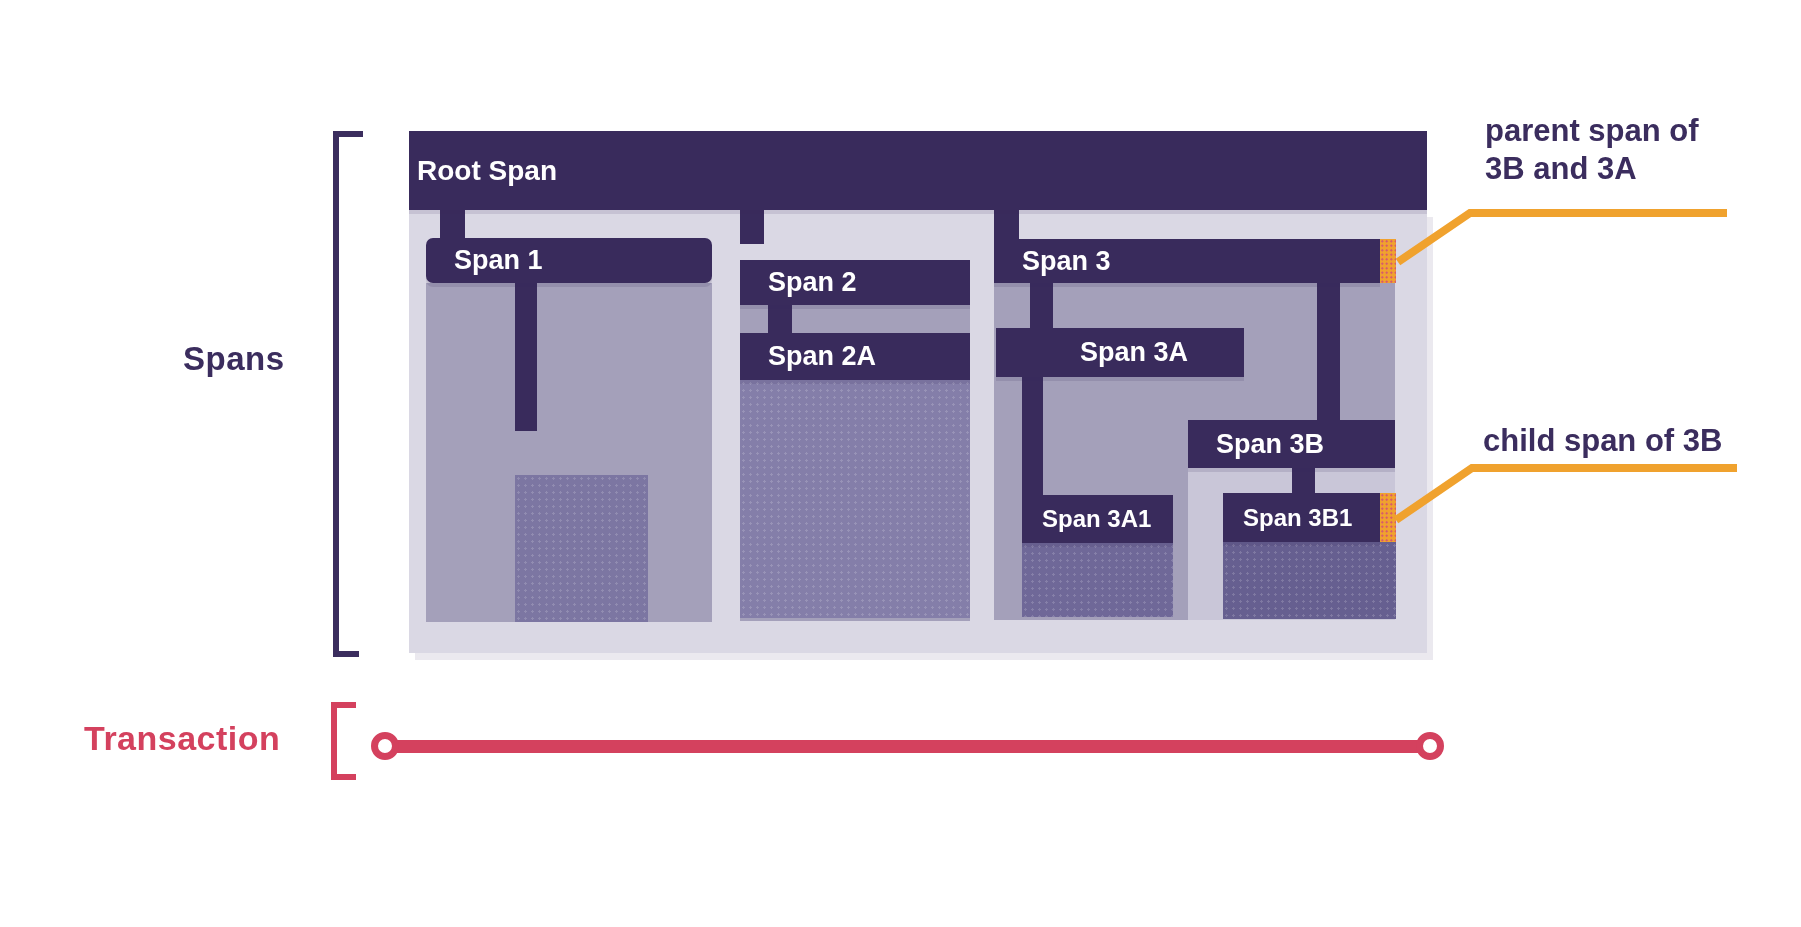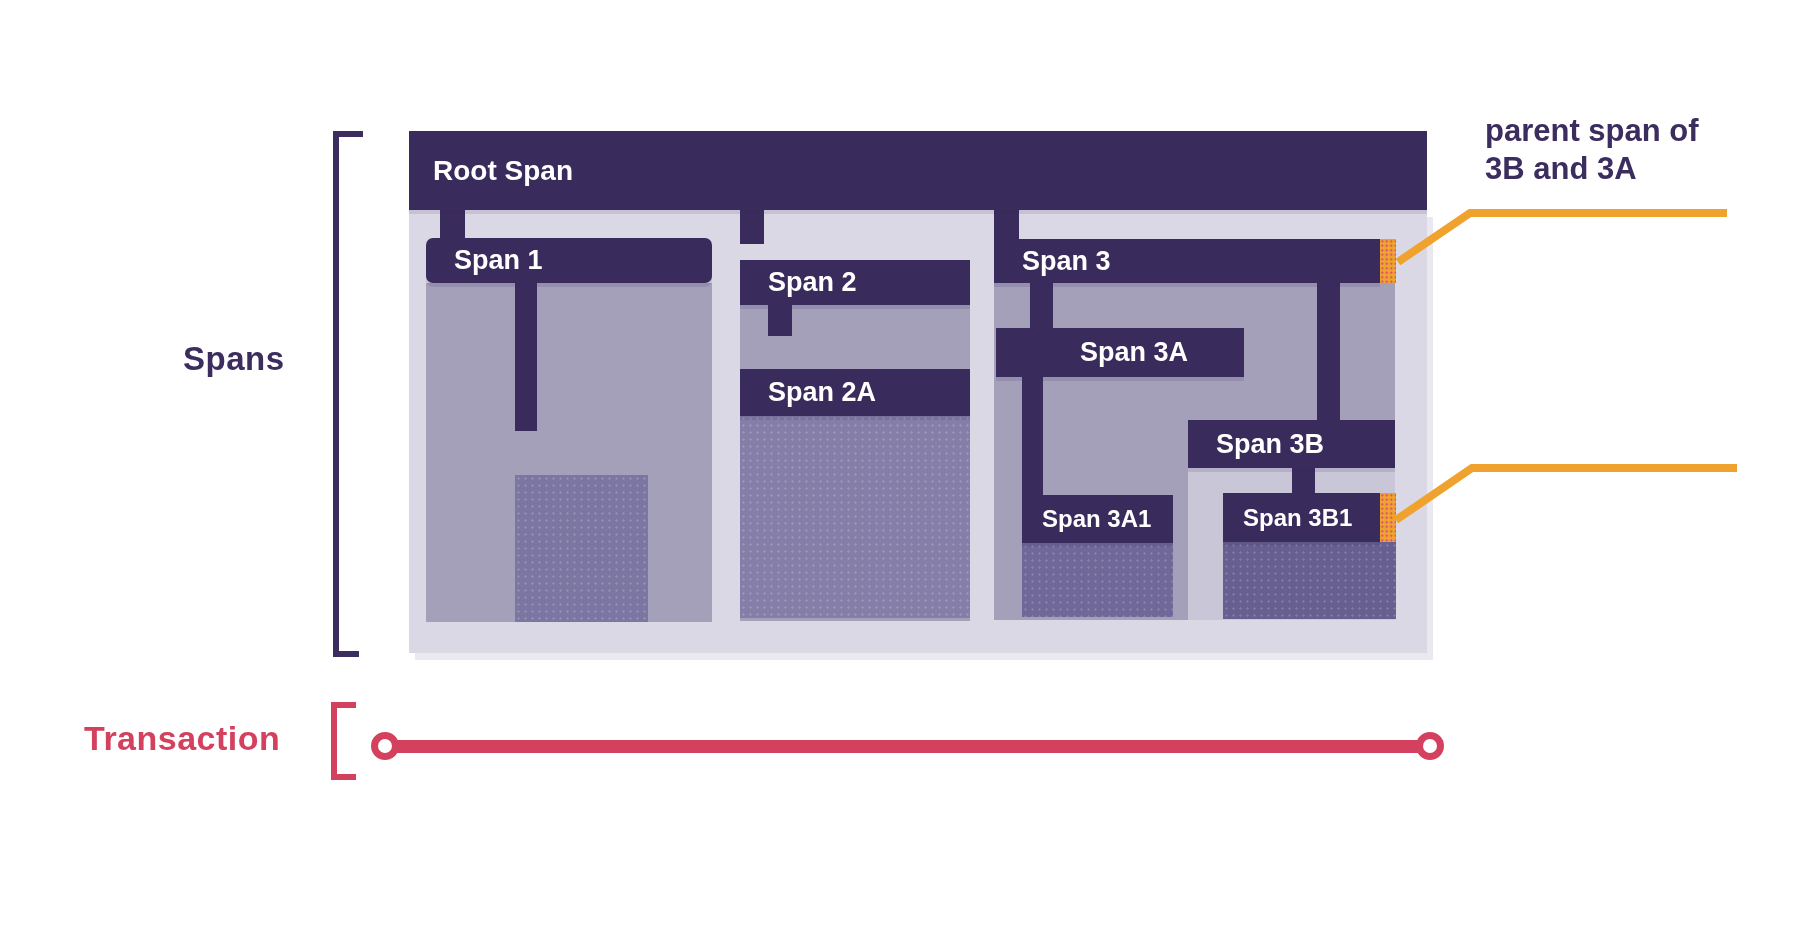--- a/index.html
+++ b/index.html
@@ -116,32 +116,32 @@
   <div class="abs connector" style="left:740px; top:208px; width:24px; height:36px;"></div>
   <div class="abs connector" style="left:994px; top:208px; width:25px; height:36px;"></div>
   <div class="abs connector" style="left:515px; top:281px; width:22px; height:150px;"></div>
   <div class="abs connector" style="left:768px; top:283px; width:24px; height:53px;"></div>
   <div class="abs connector" style="left:1030px; top:281px; width:23px; height:50px;"></div>
   <div class="abs connector" style="left:1022px; top:375px; width:21px; height:122px;"></div>
   <div class="abs connector" style="left:1317px; top:281px; width:23px; height:142px;"></div>
   <div class="abs connector" style="left:1292px; top:466px; width:23px; height:30px;"></div>
 
   <div class="abs bar no-shadow" style="left:409px; top:131px; width:1018px; height:79px; font-size:28px; box-shadow:0 4px 0 rgba(57,42,94,0.12);">
-    <span class="bar-label" style="padding-left:24px;">Root Span</span>
+    <span class="bar-label" style="padding-left:8px;">Root Span</span>
   </div>
 
   <div class="abs bar" style="left:426px; top:238px; width:286px; height:45px; font-size:27px;border-radius:7px;">
     <span class="bar-label">Span 1</span>
   </div>
 
   <div class="abs bar" style="left:740px; top:240px; width:230px; height:45px; font-size:27px;margin-top:20px;">
     <span class="bar-label">Span 2</span>
   </div>
 
-  <div class="abs bar" style="left:740px; top:333px; width:230px; height:47px; font-size:27px;margin-top:36px;">
+  <div class="abs bar" style="left:740px; top:333px; width:230px; height:47px; font-size:27px;">
     <span class="bar-label">Span 2A</span>
   </div>
 
   <div class="abs bar" style="left:994px; top:239px; width:386px; height:44px; font-size:27px;">
     <span class="bar-label">Span 3</span>
   </div>
   <div class="abs cap" style="left:1380px; top:239px; width:16px; height:44px;"></div>
 
   <div class="abs bar" style="left:996px; top:328px; width:248px; height:49px; font-size:27px;justify-content:center;">
     <span class="bar-label">Span 3A</span>
@@ -162,20 +162,21 @@
 
   <svg class="lines" width="1801" height="927" viewBox="0 0 1801 927">
     <polyline class="ann-line" points="1398,262 1470,213 1727,213"></polyline>
     <polyline class="ann-line" points="1396,520 1472,468 1737,468"></polyline>
   </svg>
 
   <div class="abs annotation" style="left:1485px; top:112px;">
     <div>parent span of</div>
     <div>3B and 3A</div>
   </div>
+  <div class="abs annotation" style="left:1483px; top:422px;">child span of 3B</div>
 
   <div class="abs side-label red" style="left:84px; top:719px;">Transaction</div>
 
   <div class="abs bracket-part-red" style="left:331px; top:702px; width:6px; height:78px;"></div>
   <div class="abs bracket-part-red" style="left:331px; top:702px; width:25px; height:6px;"></div>
   <div class="abs bracket-part-red" style="left:331px; top:774px; width:25px; height:6px;"></div>
 
   <div class="abs t-line" style="left:397px; top:740px; width:1022px; height:13px;"></div>
   <div class="abs t-circle" style="left:371px; top:732px;"></div>
   <div class="abs t-circle" style="left:1416px; top:732px;"></div>

